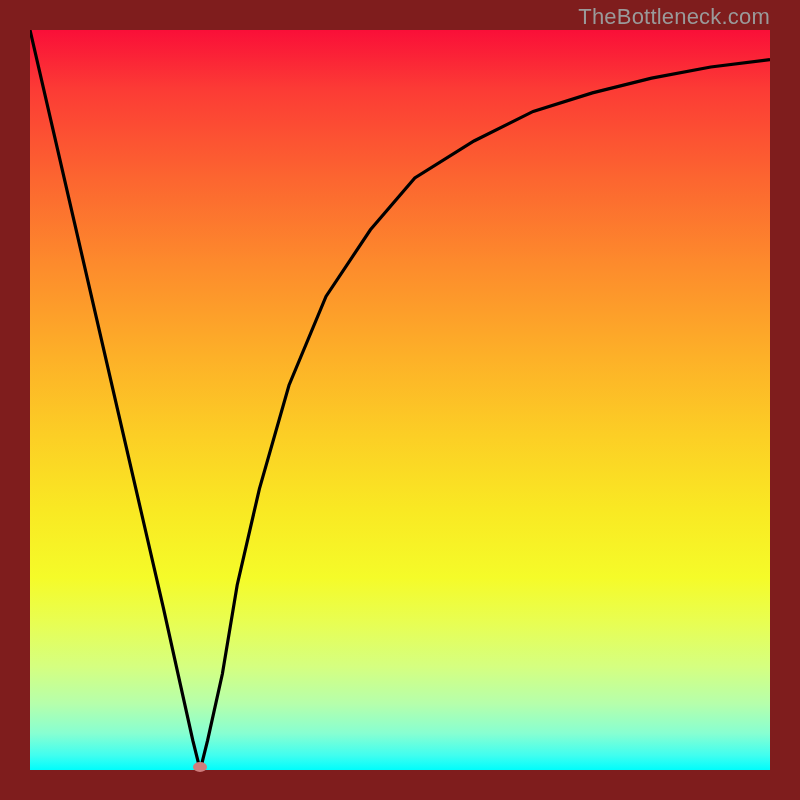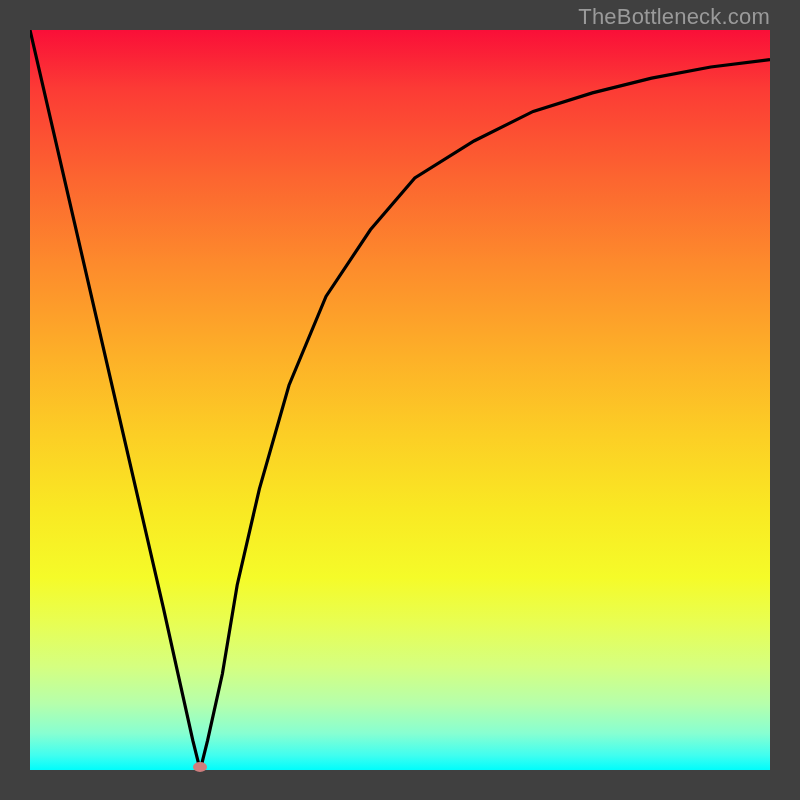--- a/index.html
+++ b/index.html
@@ -8,21 +8,21 @@
     width: 800px;
     height: 800px;
     background: #000;
     overflow: hidden;
     font-family: Arial, Helvetica, sans-serif;
   }
   .frame {
     position: relative;
     width: 800px;
     height: 800px;
-    background: #404040;
+    background: #7f1d1d;
   }
   .plot-area {
     position: absolute;
     left: 30px;
     top: 30px;
     width: 740px;
     height: 740px;
     
     background:
       linear-gradient(to right,

